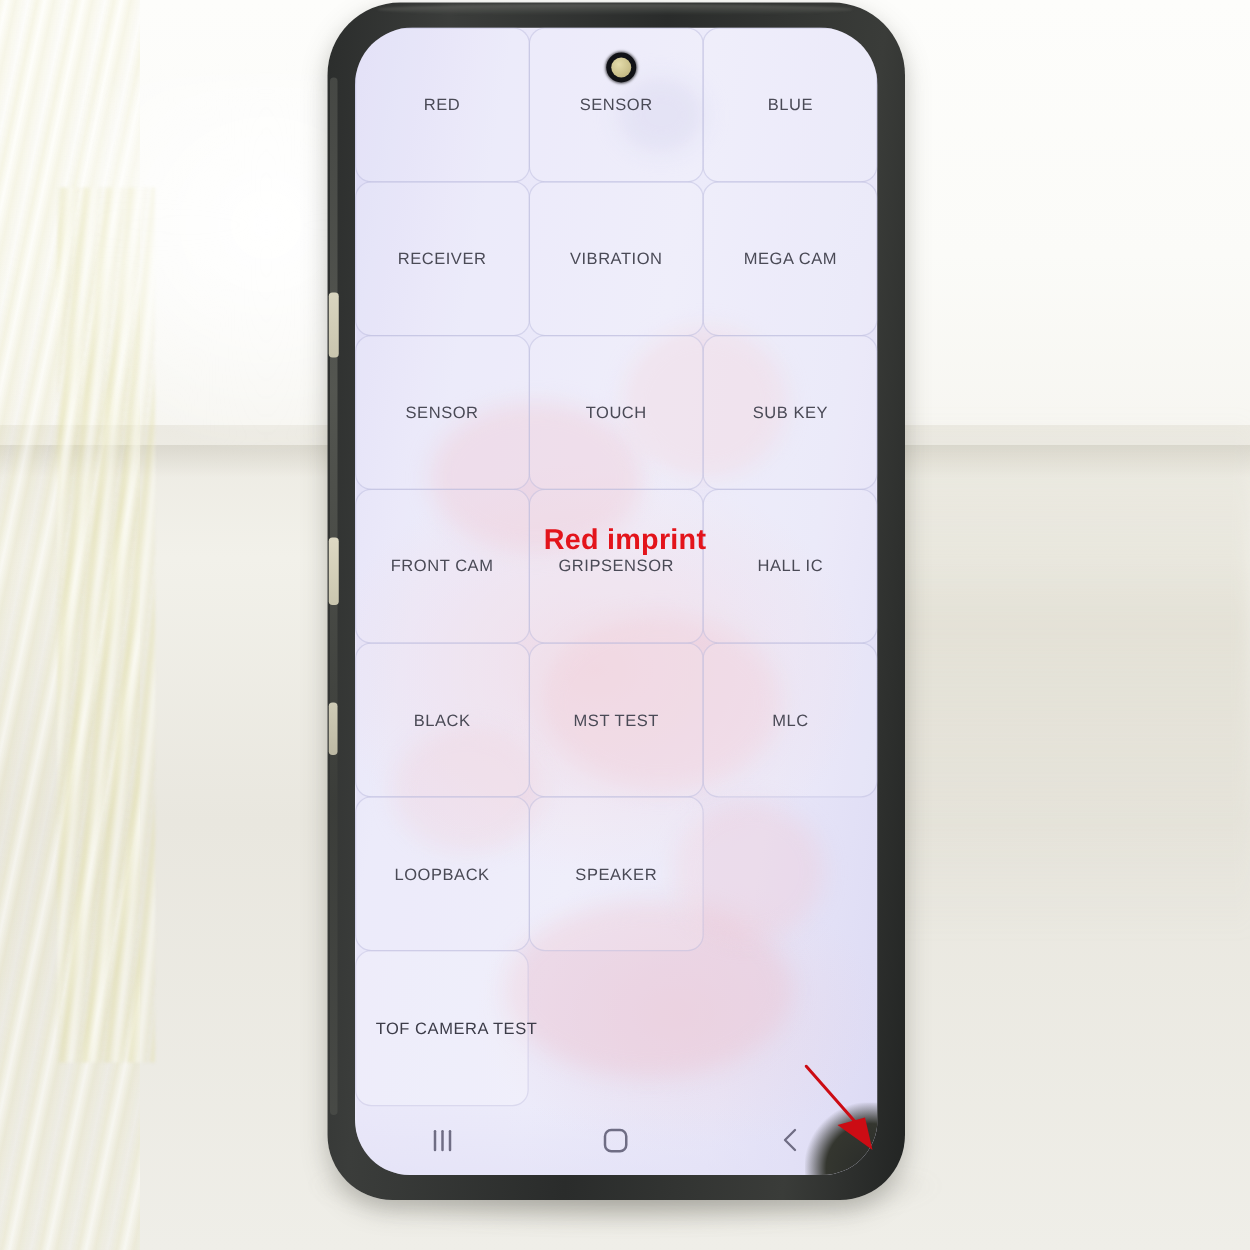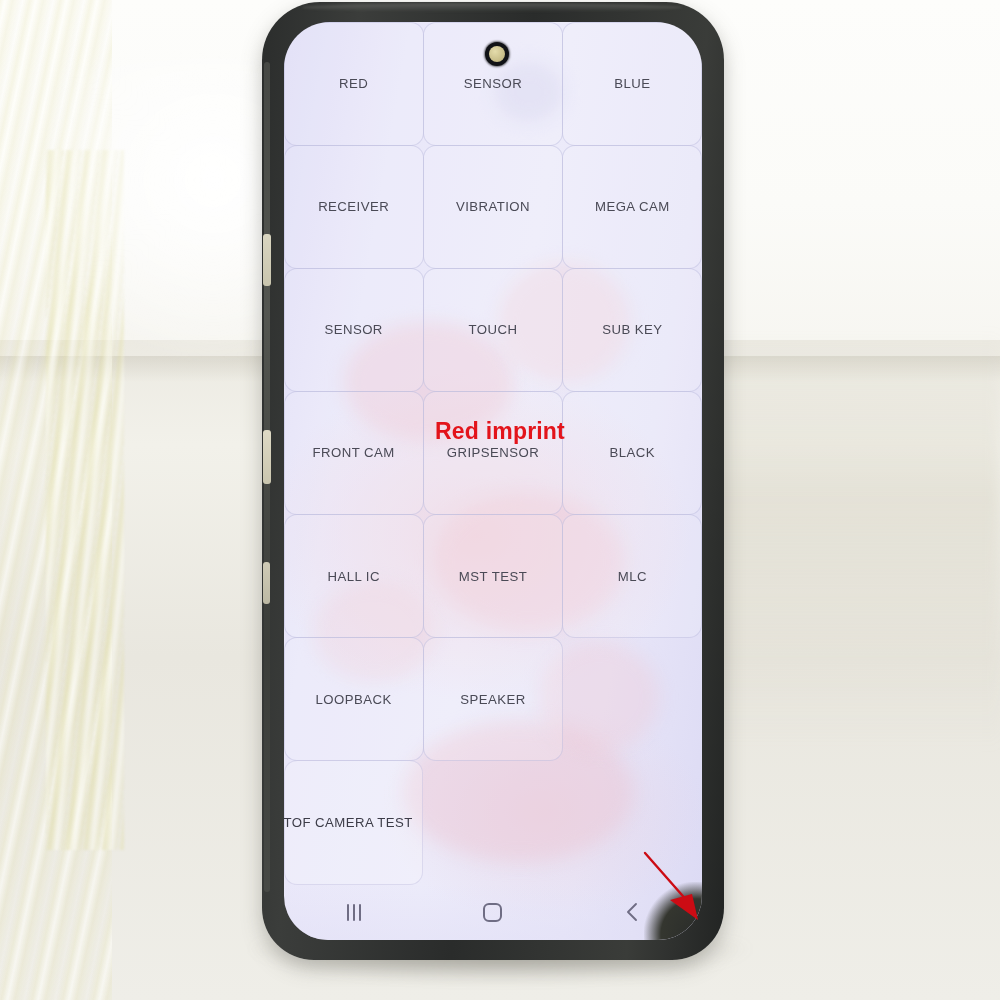--- a/index.html
+++ b/index.html
@@ -169,20 +169,21 @@
   .cell .label {
     font-size: 13.2px;
     letter-spacing: 0.45px;
     color: #4a4a56;
     font-family: "Liberation Sans", sans-serif;
     white-space: nowrap;
   }
   .cell.wide {
     grid-column: 1 / span 3;
     justify-content: flex-start;
+    padding-left: 17px;
     border: none;
     background: transparent;
   }
   .cell.wide .label { font-size: 13.2px; color: #3c3c48; }
 
   
   .tof-box {
     position: absolute;
     left: 0; top: 0; width: 33.33%; height: 100%;
     border-radius: 13px;
@@ -325,24 +326,24 @@
           <span class="label">SUB KEY</span>
         </div>
         <div class="cell">
           <span class="label">FRONT CAM</span>
         </div>
         <div class="cell">
           <span class="label">GRIPSENSOR</span>
         </div>
 
         <div class="cell">
+          <span class="label">HALL IC</span>
+        </div>
+        <div class="cell">
           <span class="label">BLACK</span>
-        </div>
-        <div class="cell">
-          <span class="label">HALL IC</span>
         </div>
         <div class="cell">
           <span class="label">MST TEST</span>
         </div>
 
         <div class="cell">
           <span class="label">MLC</span>
         </div>
         <div class="cell">
           <span class="label">LOOPBACK</span>

